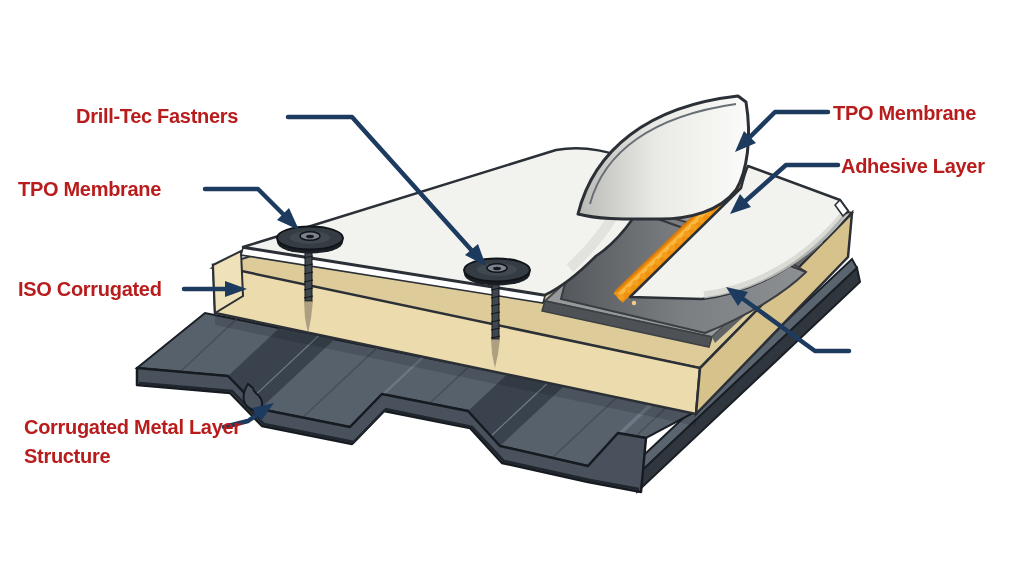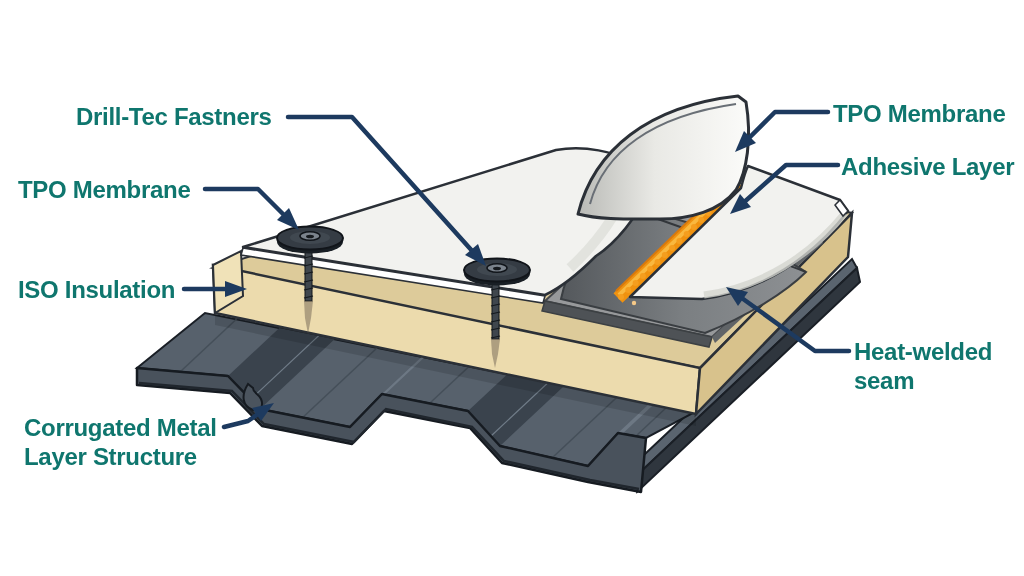--- a/index.html
+++ b/index.html
@@ -3,22 +3,22 @@
 <meta charset="utf-8">
 <style>
   html,body{margin:0;padding:0;background:#e8e8e8;}
   .page{
     position:relative;width:1024px;height:576px;background:#ffffff;
     overflow:hidden;font-family:"Liberation Sans", sans-serif;
   }
   .page svg{position:absolute;left:0;top:0;}
   .label{
     position:absolute;
-    font-weight:700;font-size:24px;line-height:29px;
-    letter-spacing:-0.3px;color:#0f766e;
+    font-weight:700;font-size:20px;line-height:29px;
+    letter-spacing:-0.3px;color:#b91c1c;
     pointer-events:none;white-space:normal;
   }
 </style>
 </head>
 <body>
 
 <div class="page">
 
 <svg width="1024" height="576" viewBox="0 0 1024 576">
   <defs>
@@ -189,23 +189,22 @@
     <polygon points="735,152 744,131 756,143"></polygon>
     <polygon points="730,214 740,194 751,207"></polygon>
     <polygon points="726,287 738,306 748,292"></polygon>
   </g>
 </svg>
 
 <div class="label" style="left:76px;top:102px;width:215px;">Drill-Tec Fastners</div>
 
 <div class="label" style="left:18px;top:175px;width:190px;">TPO Membrane</div>
 
-<div class="label" style="left:18px;top:275px;width:190px;">ISO Insulation</div>
+<div class="label" style="left:18px;top:275px;width:190px;">ISO Corrugated</div>
 
 <div class="label" style="left:24px;top:413px;width:222px;">Corrugated Metal Layer Structure</div>
 
 <div class="label" style="left:833px;top:99px;width:190px;">TPO Membrane</div>
 
 <div class="label" style="left:841px;top:152px;width:190px;">Adhesive Layer</div>
 
-<div class="label" style="left:854px;top:337px;width:160px;">Heat-welded seam</div>
 
 </div>
 
 </body></html>

